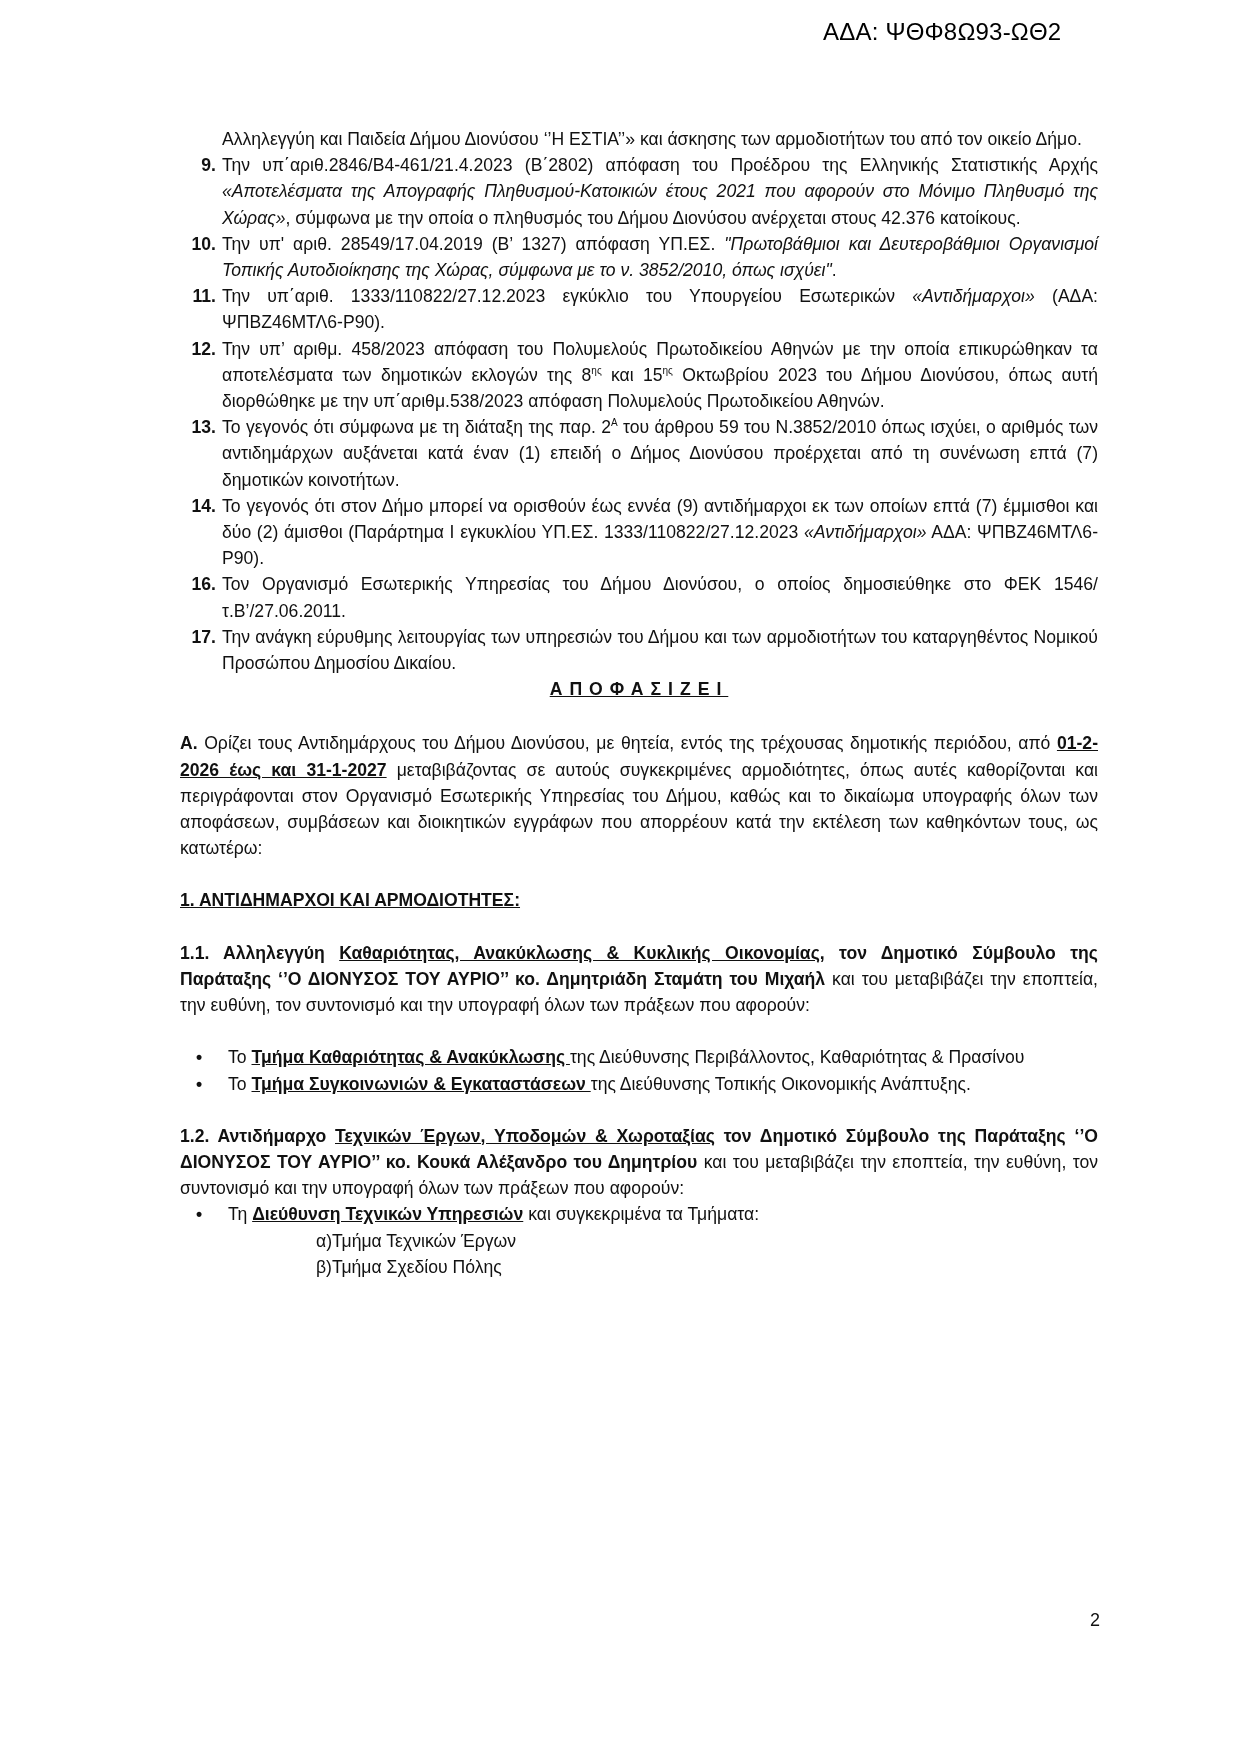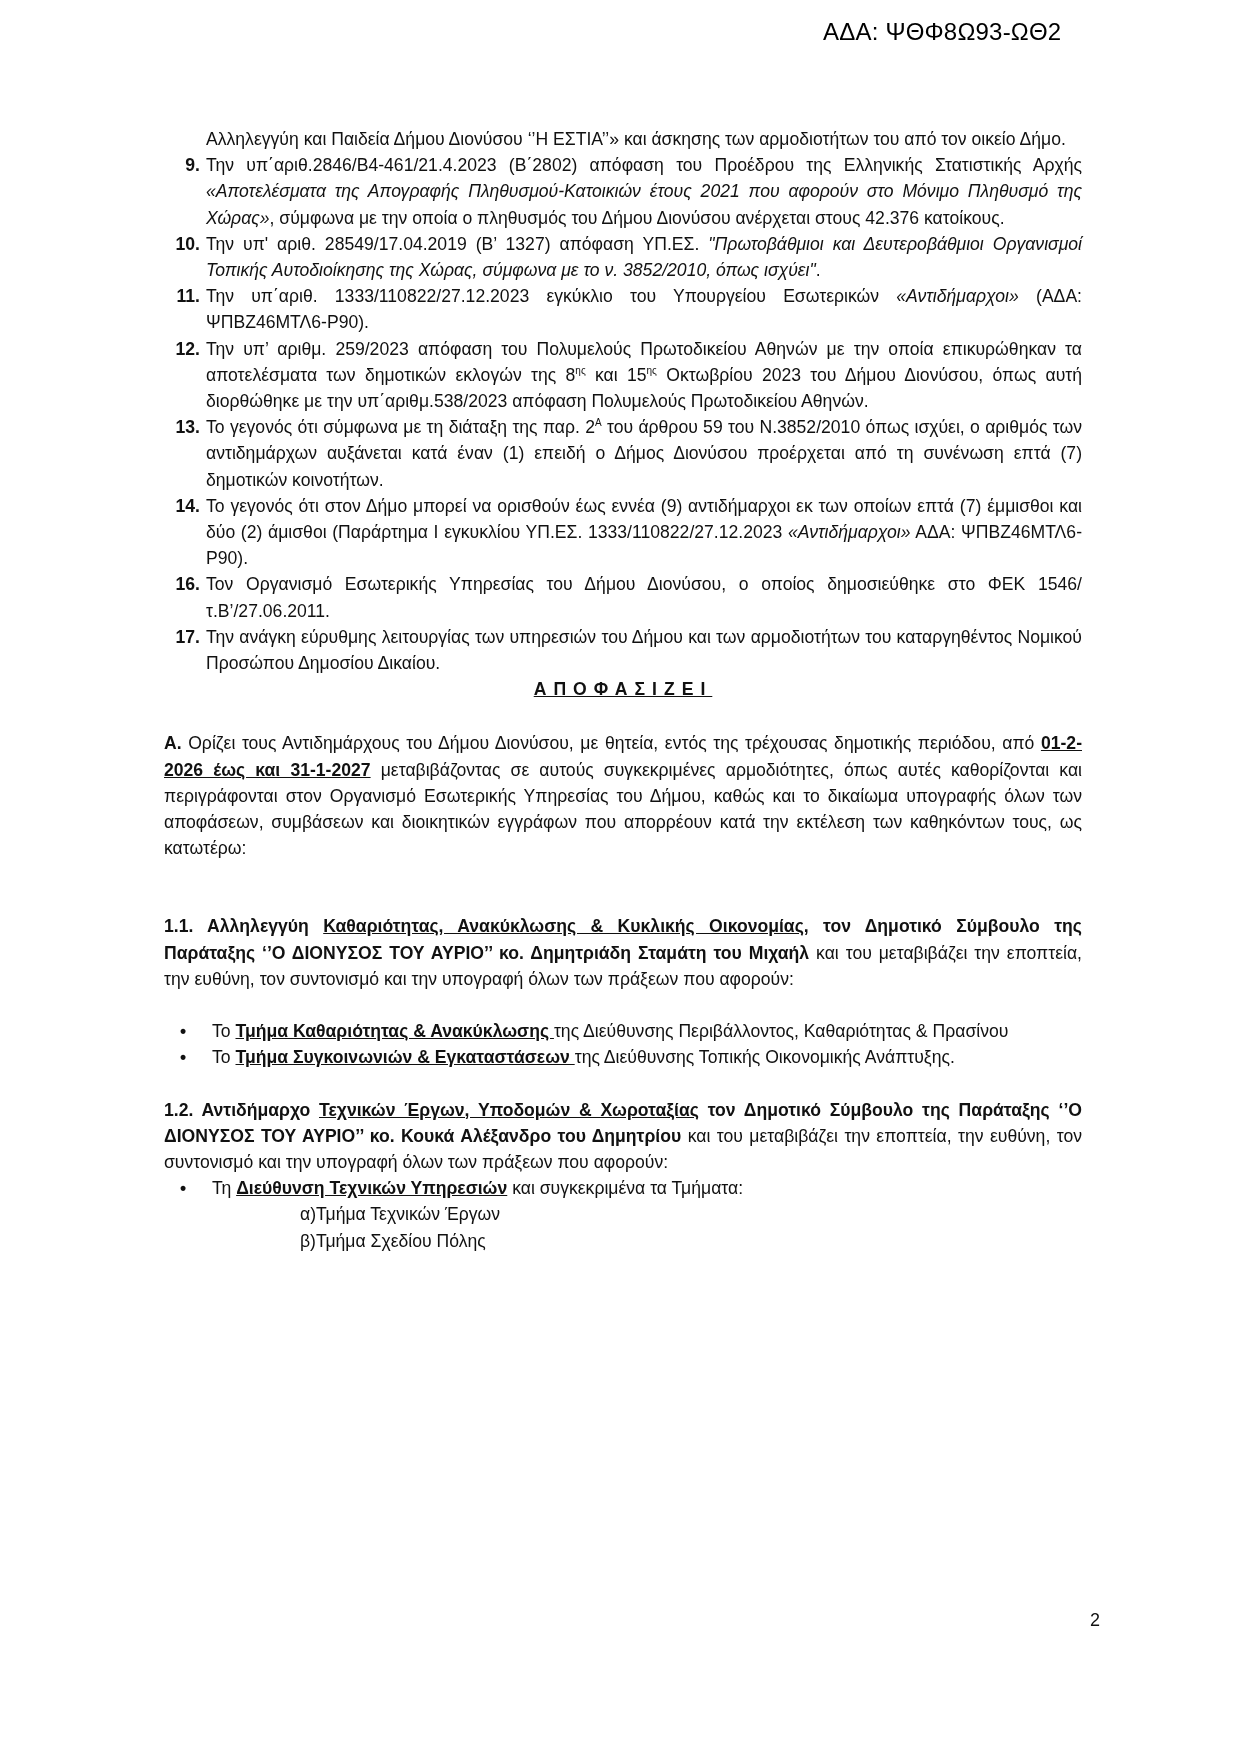--- a/index.html
+++ b/index.html
@@ -1,20 +1,20 @@
 <!DOCTYPE html>
 <html><head>
 <meta charset="utf-8">
 <style>
   html, body { margin: 0; padding: 0; background: #ffffff; }
   body { width: 1240px; height: 1753px; position: relative; overflow: hidden;
          font-family: "Liberation Sans Narrow", "Liberation Sans", sans-serif; color: #111; }
   .ada { position: absolute; top: 18px; left: 823px; font-family: "Liberation Sans", sans-serif;
          font-size: 24px; letter-spacing: 0.2px; color: #000000; }
-  .page { position: absolute; left: 164px; top: 126px; width: 918px;
+  .page { position: absolute; left: 180px; top: 126px; width: 918px;
           font-size: 17.6px; line-height: 26.2px; }
   .p { text-align: justify; text-align-last: auto; margin: 0; }
   .cont { padding-left: 42px; }
   .item { display: flex; margin: 0; }
   .num { width: 42px; flex: 0 0 42px; font-weight: bold; text-align: right; padding-right: 6px; box-sizing: border-box; }
   .txt { flex: 1; text-align: justify; }
   i { font-style: italic; }
   b { font-weight: bold; }
   u { text-decoration: underline; }
   sup { font-size: 10px; line-height: 0; vertical-align: 7px; margin-top: 8px; }
@@ -45,21 +45,21 @@
     <span class="txt"><span>Την υπ' αριθ. 28549/17.04.2019 (Β’ 1327) απόφαση ΥΠ.ΕΣ. </span><i>"Πρωτοβάθμιοι και Δευτεροβάθμιοι Οργανισμοί Τοπικής Αυτοδιοίκησης της Χώρας, σύμφωνα με το ν. 3852/2010, όπως ισχύει"</i><span>.</span></span>
   </div>
 
   <div class="item">
     <span class="num">11.</span>
     <span class="txt"><span>Την υπ΄αριθ. 1333/110822/27.12.2023 εγκύκλιο του Υπουργείου Εσωτερικών </span><i>«Αντιδήμαρχοι»</i><span> (ΑΔΑ: ΨΠΒΖ46ΜΤΛ6-Ρ90).</span></span>
   </div>
 
   <div class="item">
     <span class="num">12.</span>
-    <span class="txt"><span>Την υπ’ αριθμ. 259/2023 απόφαση του Πολυμελούς Πρωτοδικείου Αθηνών με την οποία επικυρώθηκαν τα αποτελέσματα των δημοτικών εκλογών της 8</span><sup>ης</sup><span> και 15</span><sup>ης</sup><span> Οκτωβρίου 2023 του Δήμου Διονύσου, όπως αυτή διορθώθηκε με την υπ΄αριθμ.538/2023 απόφαση Πολυμελούς Πρωτοδικείου Αθηνών.</span></span>
+    <span class="txt"><span>Την υπ’ αριθμ. 458/2023 απόφαση του Πολυμελούς Πρωτοδικείου Αθηνών με την οποία επικυρώθηκαν τα αποτελέσματα των δημοτικών εκλογών της 8</span><sup>ης</sup><span> και 15</span><sup>ης</sup><span> Οκτωβρίου 2023 του Δήμου Διονύσου, όπως αυτή διορθώθηκε με την υπ΄αριθμ.538/2023 απόφαση Πολυμελούς Πρωτοδικείου Αθηνών.</span></span>
   </div>
 
   <div class="item">
     <span class="num">13.</span>
     <span class="txt"><span>Το γεγονός ότι σύμφωνα με τη διάταξη της παρ. 2</span><sup>Α</sup><span> του άρθρου 59 του Ν.3852/2010 όπως ισχύει, ο αριθμός των αντιδημάρχων αυξάνεται κατά έναν (1) επειδή ο Δήμος Διονύσου προέρχεται από τη συνένωση επτά (7) δημοτικών κοινοτήτων.</span></span>
   </div>
 
   <div class="item">
     <span class="num">14.</span>
     <span class="txt"><span>Το γεγονός ότι στον Δήμο μπορεί να ορισθούν έως εννέα (9) αντιδήμαρχοι εκ των οποίων επτά (7) έμμισθοι και δύο (2) άμισθοι (Παράρτημα Ι εγκυκλίου ΥΠ.ΕΣ. 1333/110822/27.12.2023 </span><i>«Αντιδήμαρχοι»</i><span> ΑΔΑ: ΨΠΒΖ46ΜΤΛ6-Ρ90).</span></span>
@@ -74,20 +74,21 @@
   <div class="item">
     <span class="num">17.</span>
     <span class="txt">Την ανάγκη εύρυθμης λειτουργίας των υπηρεσιών του Δήμου και των αρμοδιοτήτων του καταργηθέντος Νομικού Προσώπου Δημοσίου Δικαίου.</span>
   </div>
 
   <div class="heading">ΑΠΟΦΑΣΙΖΕΙ</div>
 
   <p class="p"><b>Α.</b><span> Ορίζει τους Αντιδημάρχους του Δήμου Διονύσου, με θητεία, εντός της τρέχουσας δημοτικής περιόδου, από </span><b><u>01-2-2026 έως και 31-1-2027</u></b><span> μεταβιβάζοντας σε αυτούς συγκεκριμένες αρμοδιότητες, όπως αυτές καθορίζονται και περιγράφονται στον Οργανισμό Εσωτερικής Υπηρεσίας του Δήμου, καθώς και το δικαίωμα υπογραφής όλων των αποφάσεων, συμβάσεων και διοικητικών εγγράφων που απορρέουν κατά την εκτέλεση των καθηκόντων τους, ως κατωτέρω:</span></p>
 
   <div class="gap"></div>
+  <p class="p"><b><u>1. ΑΝΤΙΔΗΜΑΡΧΟΙ ΚΑΙ ΑΡΜΟΔΙΟΤΗΤΕΣ:</u></b></p>
   <div class="gap"></div>
 
   <p class="p"><b>1.1</b><span style="font-weight:bold">. Αλληλεγγύη </span><b><u>Καθαριότητας, Ανακύκλωσης &amp; Κυκλικής Οικονομίας</u></b><b>, τον Δημοτικό Σύμβουλο της Παράταξης ‘’Ο ΔΙΟΝΥΣΟΣ ΤΟΥ ΑΥΡΙΟ’’ κο. Δημητριάδη Σταμάτη του Μιχαήλ</b><span> και του μεταβιβάζει την εποπτεία, την ευθύνη, τον συντονισμό και την υπογραφή όλων των πράξεων που αφορούν:</span></p>
   <div class="gap"></div>
   <div class="bullet">
     <span class="dot">•</span>
     <span class="txt"><span>Το </span><b><u>Τμήμα Καθαριότητας &amp; Ανακύκλωσης </u></b><span>της Διεύθυνσης Περιβάλλοντος, Καθαριότητας &amp; Πρασίνου</span></span>
   </div>
   <div class="bullet">
     <span class="dot">•</span>

